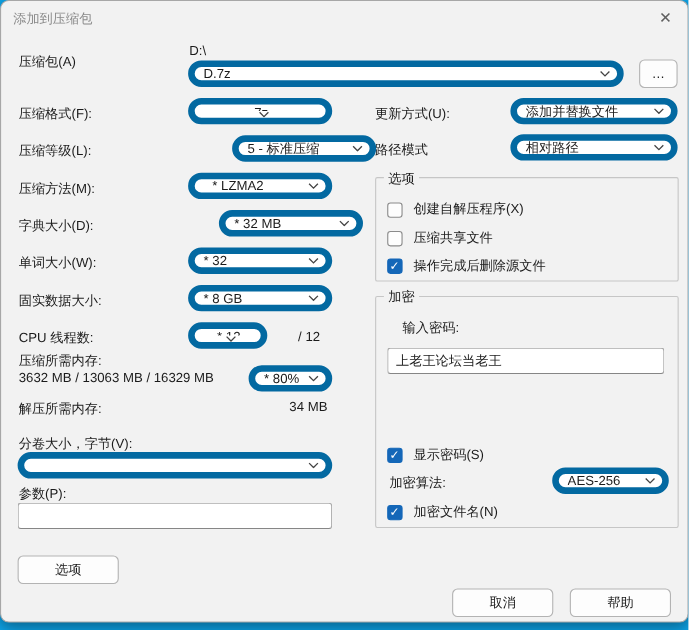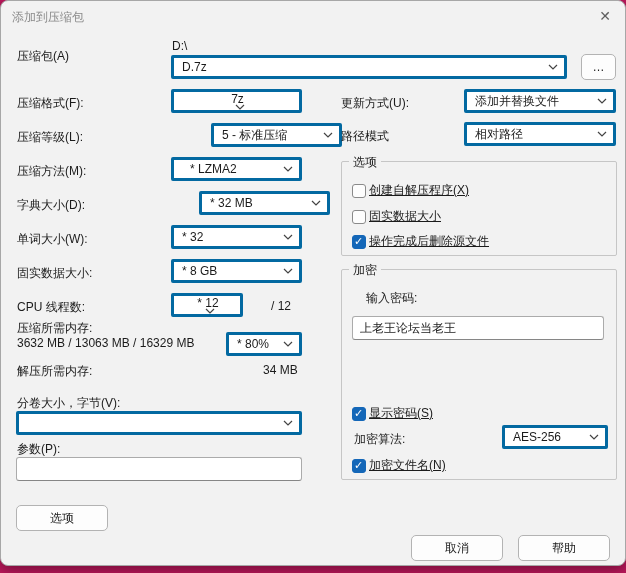--- a/index.html
+++ b/index.html
@@ -1,45 +1,45 @@
 <!DOCTYPE html>
 <html><head>
 <meta charset="utf-8">
 <style>
   * { margin:0; padding:0; box-sizing:border-box; }
   html,body { width:626px; height:573px; }
   body { font-family:"Liberation Sans","DejaVu Sans",sans-serif; font-size:12px; color:#1b1b1b; }
-  .screen { position:relative; width:626px; height:573px; background:#be185d; overflow:hidden; }
+  .screen { position:relative; width:626px; height:573px; background:#0ea5e9; overflow:hidden; }
   .dialog {
     position:absolute; left:0; top:0; width:626px; height:566px;
     background:#f2f2f2; border:1px solid #a7a7a7; border-radius:8px;
     box-shadow:0 4px 14px rgba(0,0,0,.4);
   }
   .titlebar { position:absolute; left:0; top:0; width:100%; height:30px; }
   .title { position:absolute; left:11px; top:8px; color:#8a8a8a; font-size:12px; }
   .close-btn { position:absolute; right:8px; top:4px; width:24px; height:22px;
     display:flex; align-items:center; justify-content:center; color:#5f5f5f; font-size:14px; cursor:default; }
   .lbl { position:absolute; white-space:nowrap; }
   .combo {
-    position:absolute; height:24px; background:#ffffff; border:3px solid #0369a1;
-    border-radius:2px; display:flex; align-items:center; padding:0 6px 0 8px;
+    position:absolute; height:24px; background:#ffffff; border:6px solid #0369a1;
+    border-radius:12px; display:flex; align-items:center; padding:0 6px 0 8px;
   }
   .combo .val { flex:1; white-space:nowrap; overflow:hidden; }
   .combo svg { flex:none; margin-left:4px; }
   .txt {
     position:absolute; height:24px; background:#ffffff; border:1px solid #ababab;
     border-bottom-color:#868686; border-radius:3px; padding:9px 7px; font-family:inherit; font-size:12px; color:#1b1b1b; outline:none;
   }
   .btn {
     position:absolute; background:#fdfdfd; border:1px solid #b3b3b3; border-radius:5px;
     display:flex; align-items:center; justify-content:center; font-size:12px; color:#1b1b1b; cursor:default;
   }
   .group { position:absolute; border:1px solid #c6c6c6; border-radius:2px; }
   .group-legend { position:absolute; top:-8px; left:7px; background:#f2f2f2; padding:0 4px; }
-  .cbrow { position:absolute; display:flex; align-items:center; gap:3px;text-decoration:underline; }
+  .cbrow { position:absolute; display:flex; align-items:center; gap:10px; }
   .cb { width:14px; height:14px; border:1px solid #8a8a8a; border-radius:3px; background:#fdfdfd; position:relative; flex:none; }
   .cb.checked { background:#1467b8; border-color:#1467b8; }
   .cb.checked::after { content:"✓"; position:absolute; left:1px; top:-1px; color:#fff; font-size:11px; font-weight:bold; }
   .rowval { position:absolute; white-space:nowrap; }
 </style>
 </head>
 <body>
 
 <div class="screen">
   <div class="dialog">
@@ -158,21 +158,21 @@
     </div>
 
     <div class="group" style="left:340px; top:160px; width:276px; height:95px;">
       <div class="group-legend">选项</div>
       <div class="cbrow" style="left:10px; top:20px;">
         <span class="cb"></span>
         <span>创建自解压程序(X)</span>
       </div>
       <div class="cbrow" style="left:10px; top:46px;">
         <span class="cb"></span>
-        <span>固实数据大小</span>
+        <span>压缩共享文件</span>
       </div>
       <div class="cbrow" style="left:10px; top:71px;">
         <span class="cb checked"></span>
         <span>操作完成后删除源文件</span>
       </div>
     </div>
 
     <div class="group" style="left:340px; top:268px; width:276px; height:211px;">
       <div class="group-legend">加密</div>
       <div class="lbl" style="left:24px; top:20px;">输入密码:</div>

